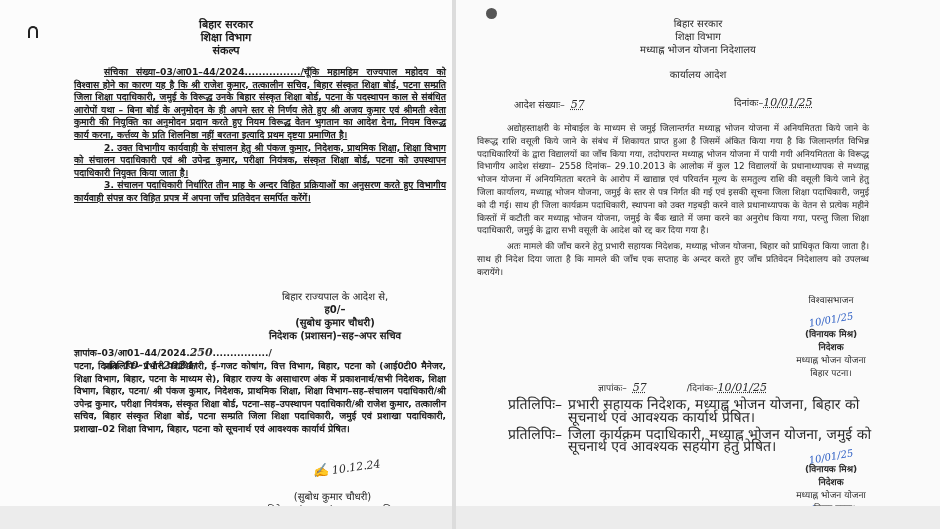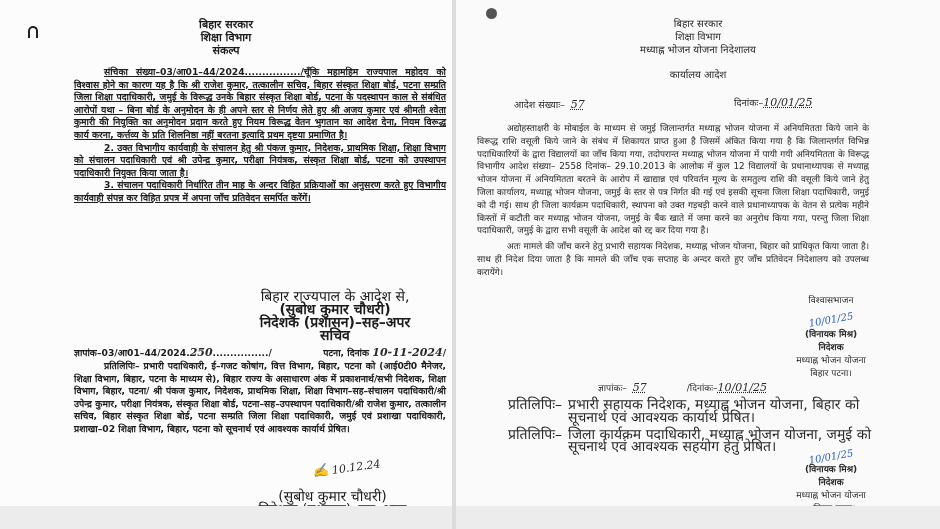--- a/index.html
+++ b/index.html
@@ -23,22 +23,22 @@
 
   .body-text { position: absolute; font-size: 9.2px; line-height: 12.6px; text-align: justify; }
   #left-page .body-text { left: 74px; width: 372px; font-weight: bold; color: #1e1e1e; }
   #right-page .body-text { left: 21px; width: 392px; color: #2a2a2a; font-size: 8.8px; line-height: 12.8px; }
   .indent { text-indent: 30px; }
   .para { margin-bottom: 0; }
 
   .handwrite { font-family: "DejaVu Serif", serif; font-style: italic; color: #2b2b2b; }
   .blue-ink { color: #2e5fc4; font-family: "DejaVu Serif", serif; font-style: italic; }
 
-  .sig-block { position: absolute; text-align: center; font-size: 14px; line-height: 13px; }
-  .right-align { position: absolute; font-size: 9.2px; }
+  .sig-block { position: absolute; text-align: center; font-size: 10px; line-height: 13px; }
+  .right-align { position: absolute; font-size: 9.2px; flex-direction: column; }
 
   .cc-row { display: flex; font-size: 14px; line-height: 12.8px; color: #2a2a2a; }
   .cc-label { width: 60px; flex-shrink: 0; }
   .cc-text { width: 330px; }
 </style>
 </head>
 <body>
 
 <div class="page" id="left-page">
   <div class="punch-left"></div>
@@ -50,20 +50,21 @@
   </div>
 
   <div class="body-text" style="top:66px;text-decoration:underline;">
     <p class="para indent">संचिका संख्या–03/आ01–44/2024................/चूँकि महामहिम राज्यपाल महोदय को विश्वास होने का कारण यह है कि श्री राजेश कुमार, तत्कालीन सचिव, बिहार संस्कृत शिक्षा बोर्ड, पटना सम्प्रति जिला शिक्षा पदाधिकारी, जमुई के विरूद्ध उनके बिहार संस्कृत शिक्षा बोर्ड, पटना के पदस्थापन काल से संबंधित आरोपों यथा – बिना बोर्ड के अनुमोदन के ही अपने स्तर से निर्णय लेते हुए श्री अजय कुमार एवं श्रीमती श्वेता कुमारी की नियुक्ति का अनुमोदन प्रदान करते हुए नियम विरूद्ध वेतन भुगतान का आदेश देना, नियम विरूद्ध कार्य करना, कर्त्तव्य के प्रति शिलनिष्ठा नहीं बरतना इत्यादि प्रथम दृष्टया प्रमाणित है।</p>
     <p class="para indent">2. उक्त विभागीय कार्यवाही के संचालन हेतु श्री पंकज कुमार, निदेशक, प्राथमिक शिक्षा, शिक्षा विभाग को संचालन पदाधिकारी एवं श्री उपेन्द्र कुमार, परीक्षा नियंत्रक, संस्कृत शिक्षा बोर्ड, पटना को उपस्थापन पदाधिकारी नियुक्त किया जाता है।</p>
     <p class="para indent">3. संचालन पदाधिकारी निर्धारित तीन माह के अन्दर विहित प्रक्रियाओं का अनुसरण करते हुए विभागीय कार्यवाही संपन्न कर विहित प्रपत्र में अपना जाँच प्रतिवेदन समर्पित करेंगें।</p>
   </div>
 
   <div class="sig-block" style="left:250px; top:290px; width:170px;">
     <div style="font-weight:normal;">बिहार राज्यपाल के आदेश से,</div>
+    <div style="font-weight:bold;">ह0/–</div>
     <div style="font-weight:bold;">(सुबोध कुमार चौधरी)</div>
     <div style="font-weight:bold;">निदेशक (प्रशासन)–सह–अपर सचिव</div>
   </div>
 
   <div class="right-align" style="left:74px; top:346px; width:372px; font-weight:bold; display:flex; justify-content:space-between;">
     <span><span>ज्ञापांक–03/आ01–44/2024.</span><span class="handwrite" style="font-size:11px;">250</span><span>................/</span></span>
     <span><span>पटना, दिनांक</span> <span class="handwrite" style="font-size:11px;">10-11-2024</span><span>/</span></span>
   </div>
 
   <div class="body-text" style="top:360px;">

